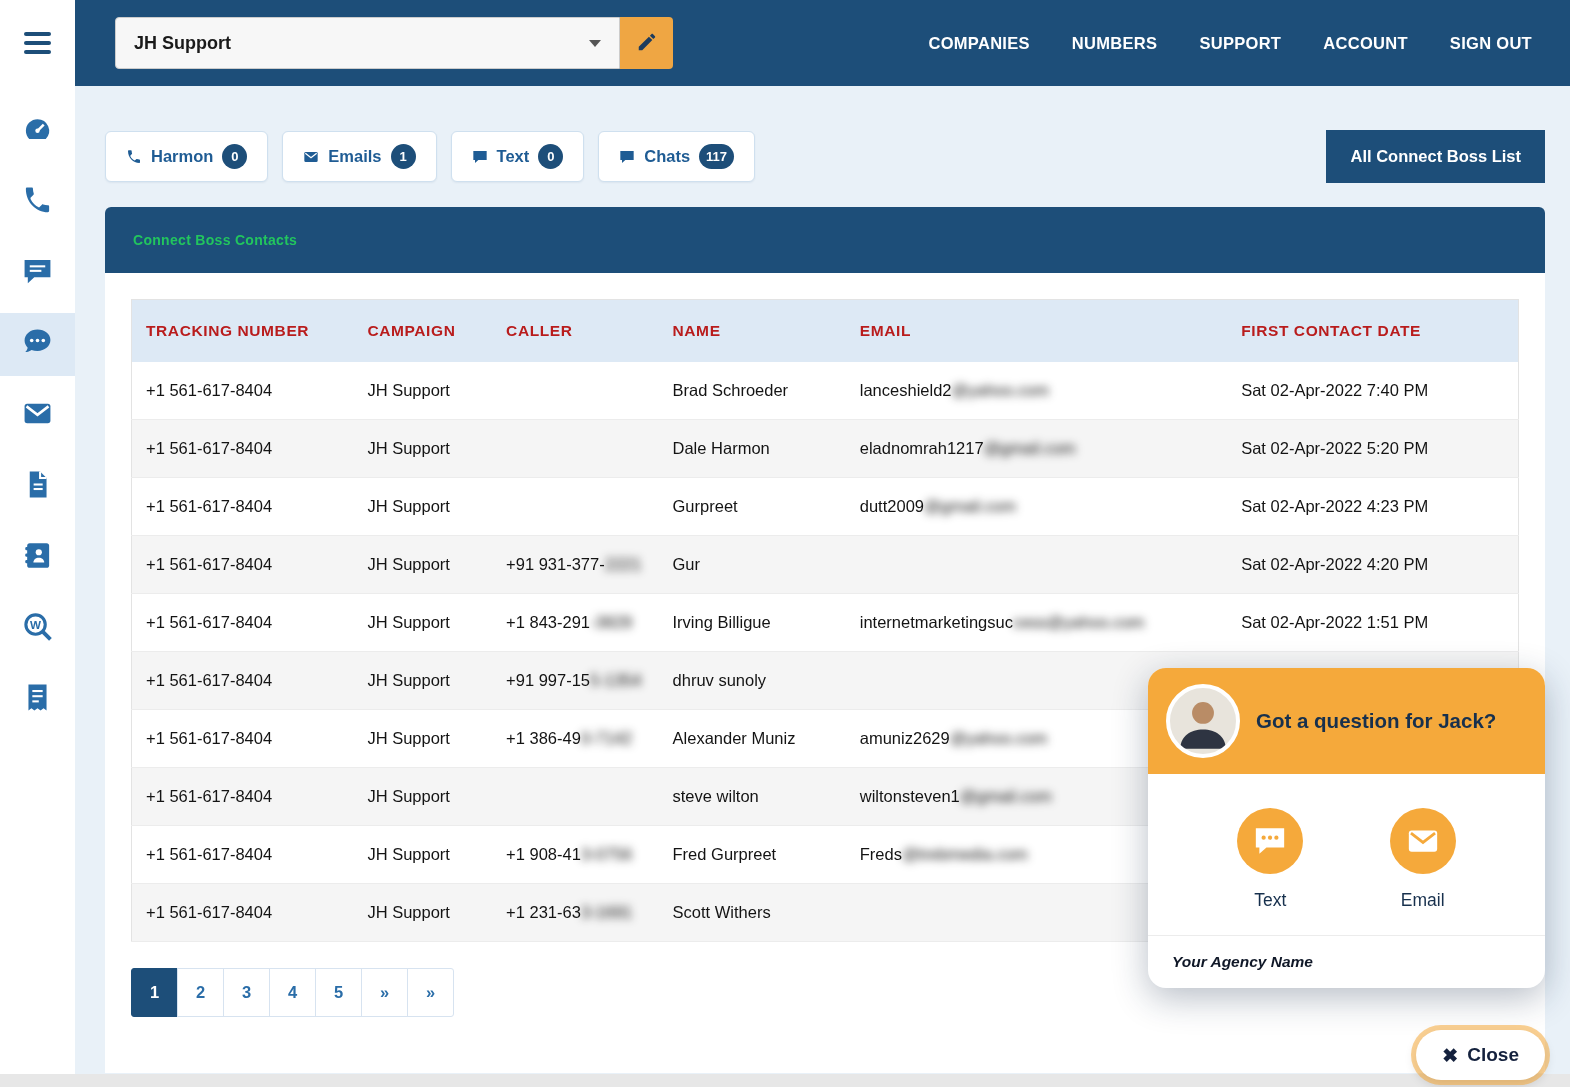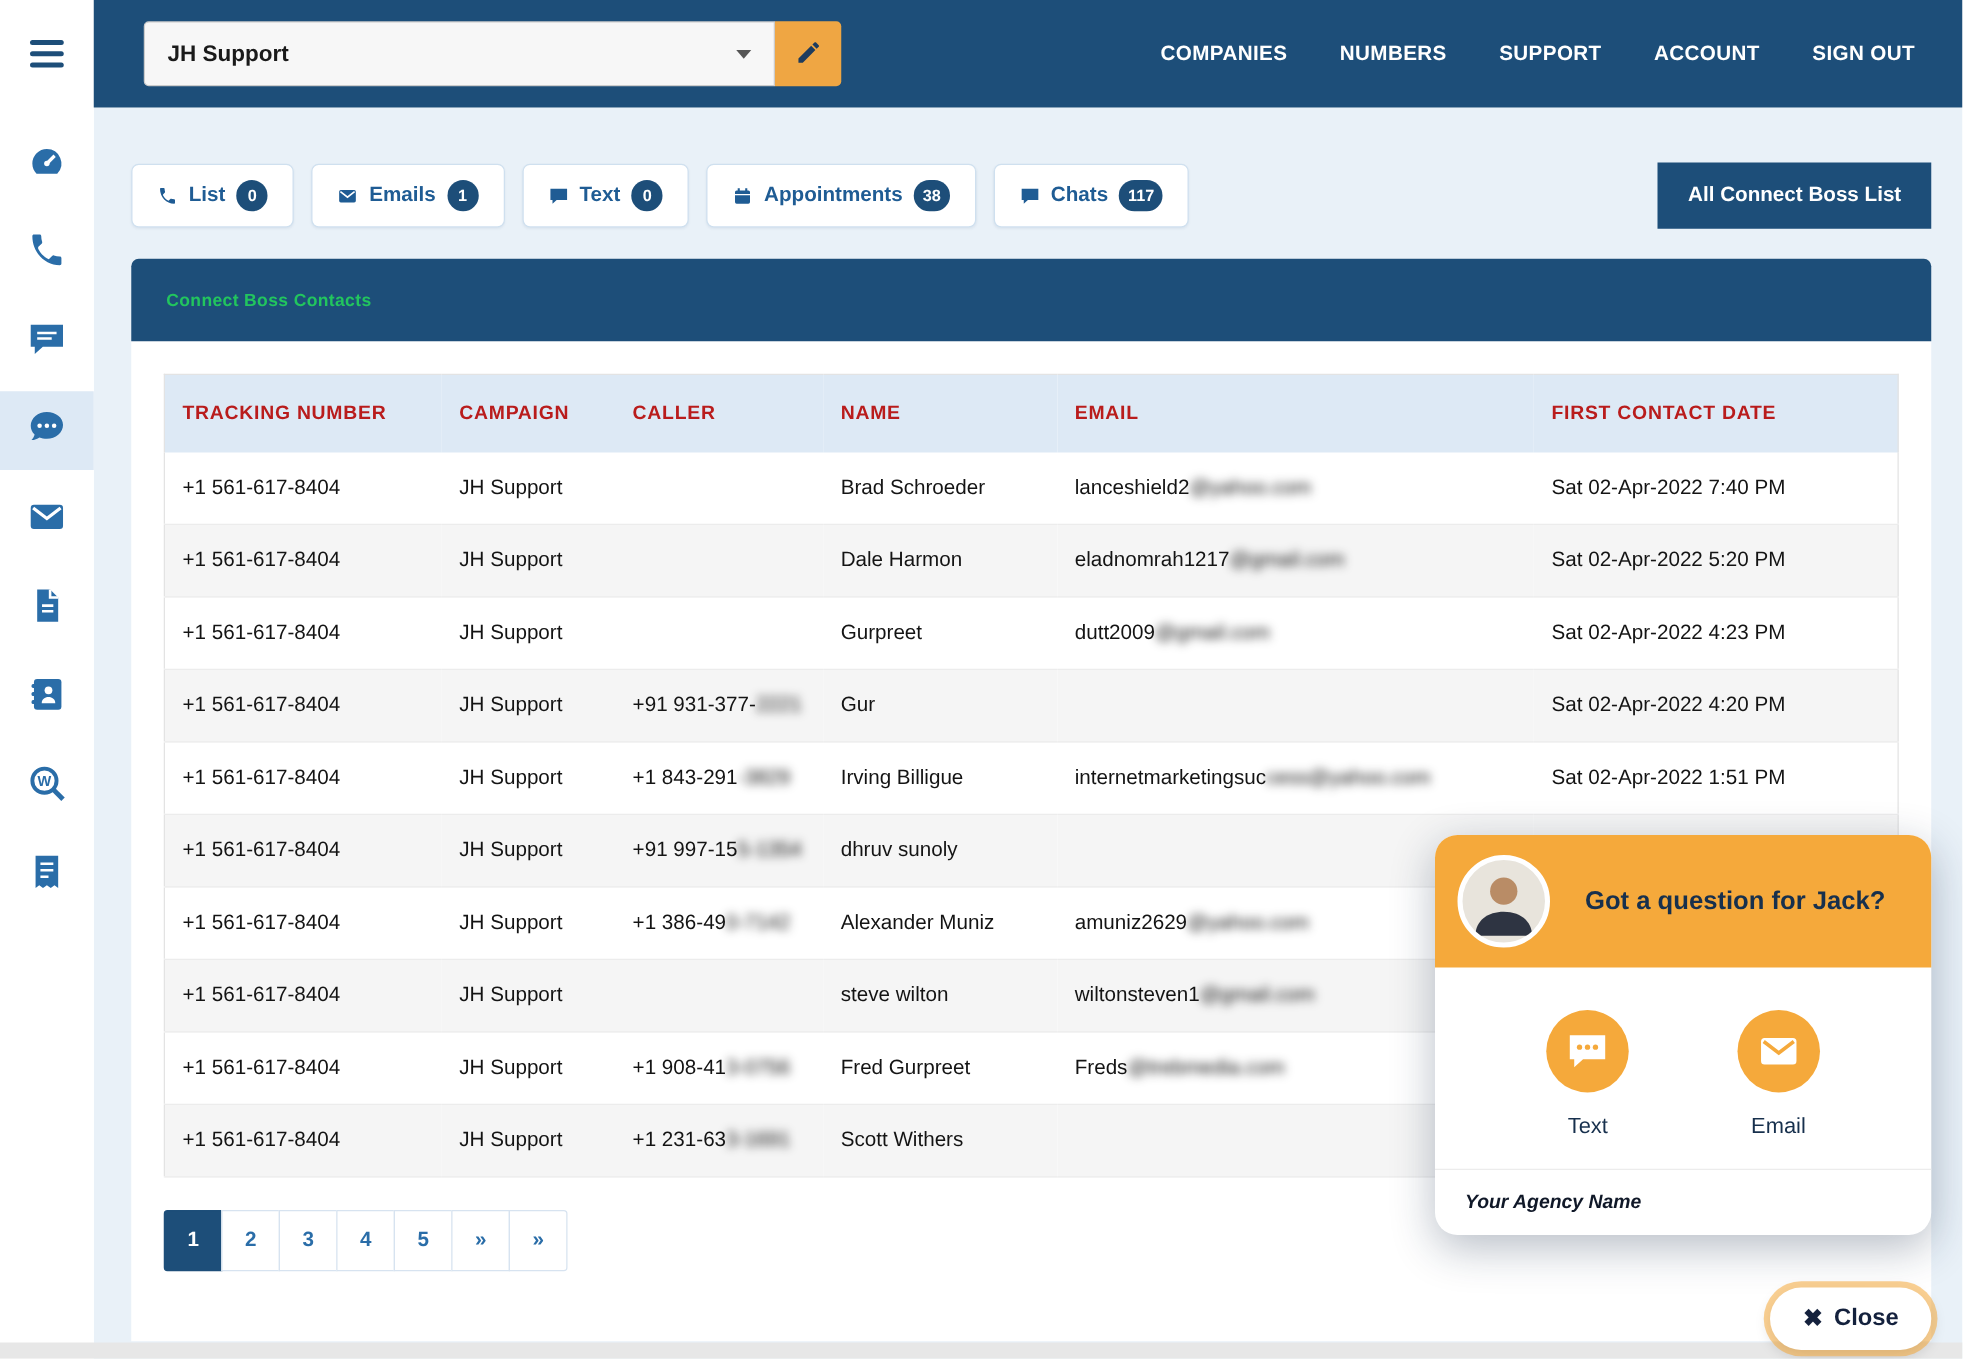--- a/index.html
+++ b/index.html
@@ -112,21 +112,21 @@
   .page-btn:last-child { border-radius:0 3px 3px 0; }
   .page-btn.active { background:#1d4e79; border-color:#1d4e79; color:#ffffff; }
   
   .chat-widget {
     position:absolute; left:1148px; top:668px; width:397px; z-index:5;
     background:#ffffff; border-radius:18px;
     box-shadow:0 10px 35px rgba(20,40,70,.3);
   }
   .cw-header {
     background:#f5a93b; border-radius:18px 18px 0 0; height:106px;
-    display:flex; align-items:center; padding:0 24px 0 18px; gap:28px;
+    display:flex; align-items:center; padding:0 24px 0 18px; gap:16px;
   }
   .cw-avatar {
     width:74px; height:74px; border-radius:50%; background:#e8e4dc;
     border:4px solid #ffffff; overflow:hidden; flex-shrink:0;
     display:flex; align-items:flex-end; justify-content:center;
   }
   .cw-avatar svg { width:64px; height:64px; }
   .cw-title { font-size:20.5px; font-weight:700; color:#17304d; line-height:1.25; }
   .cw-body { display:flex; justify-content:space-around; padding:34px 46px 24px 46px; }
   .cw-action { display:flex; flex-direction:column; align-items:center; cursor:pointer; }
@@ -253,53 +253,41 @@
 
 <main class="main">
 
   <div class="tabs-row">
     <button class="tab">
       <span class="ticon">
           <svg viewBox="0 0 24 24">
             <path d="M6.6 10.8c1.5 3 3.6 5.1 6.6 6.6l2.2-2.2c.3-.3.7-.4 1-.2 1.1.4 2.3.6 3.6.6.6 0 1 .4 1 1V20c0 .6-.4 1-1 1C10.8 21 3 13.2 3 3c0-.6.4-1 1-1h3.5c.6 0 1 .4 1 1 0 1.2.2 2.4.6 3.6.1.3 0 .7-.2 1l-2.3 2.2z" fill="currentColor"></path>
           </svg>
         </span>
-      <span>List</span>
+      <span>Harmon</span>
       <span class="badge">0</span>
     </button>
     <button class="tab">
       <span class="ticon">
           <svg viewBox="0 0 24 24">
             <rect x="2" y="4.5" width="20" height="15" rx="2" fill="currentColor"></rect>
             <path d="M3.5 6.5 12 13l8.5-6.5" stroke="#fff" stroke-width="2" fill="none"></path>
           </svg>
         </span>
       <span>Emails</span>
       <span class="badge">1</span>
     </button>
     <button class="tab">
       <span class="ticon">
           <svg viewBox="0 0 24 24">
             <path d="M2 3h20v13.5H9.5L4.5 21v-4.5H2z" fill="currentColor"></path>
           </svg>
         </span>
       <span>Text</span>
       <span class="badge">0</span>
-    </button>
-    <button class="tab">
-      <span class="ticon">
-          <svg viewBox="0 0 24 24">
-            <rect x="3" y="5" width="18" height="16" rx="2" fill="currentColor"></rect>
-            <line x1="7.5" y1="2.5" x2="7.5" y2="7" stroke="currentColor" stroke-width="2.5"></line>
-            <line x1="16.5" y1="2.5" x2="16.5" y2="7" stroke="currentColor" stroke-width="2.5"></line>
-            <line x1="3" y1="10" x2="21" y2="10" stroke="#fff" stroke-width="1.6"></line>
-          </svg>
-        </span>
-      <span>Appointments</span>
-      <span class="badge">38</span>
     </button>
     <button class="tab">
       <span class="ticon">
           <svg viewBox="0 0 24 24">
             <path d="M2 3h20v13.5H9.5L4.5 21v-4.5H2z" fill="currentColor"></path>
           </svg>
         </span>
       <span>Chats</span>
       <span class="badge">117</span>
     </button>

